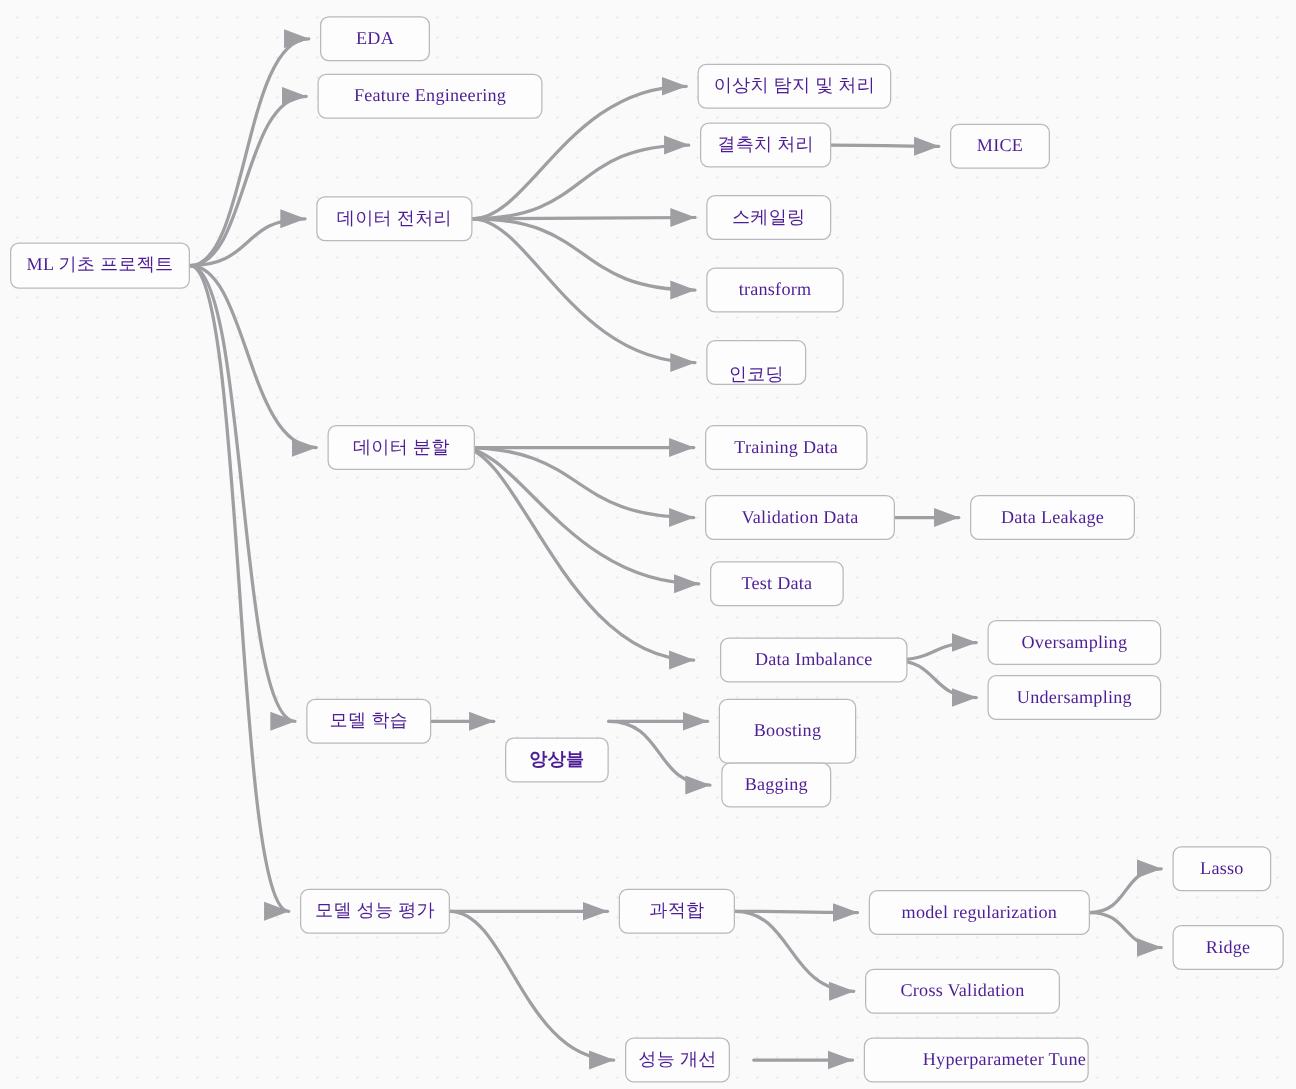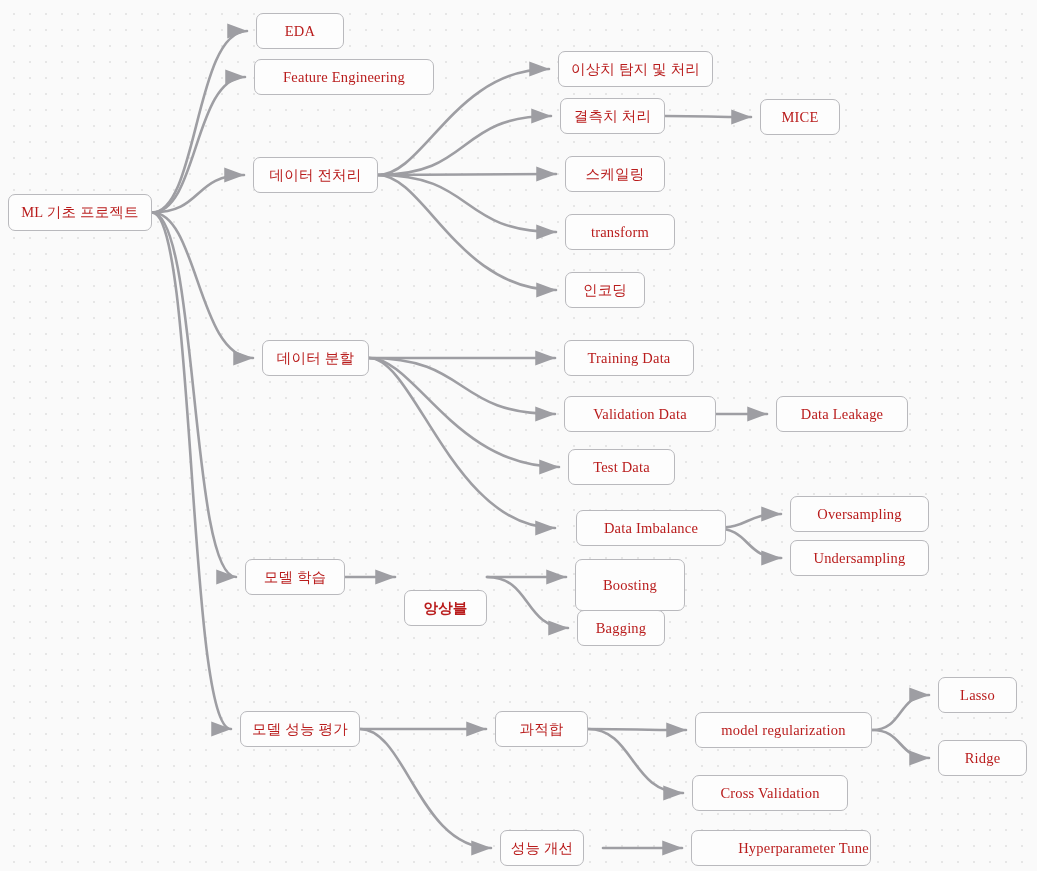--- a/index.html
+++ b/index.html
@@ -29,21 +29,21 @@
   }
   .node {
     position: absolute;
     box-sizing: border-box;
     background: #fdfdfd;
     border: 1.4px solid #b9b9bd;
     border-radius: 7px;
     display: flex;
     align-items: center;
     justify-content: center;
-    color: #b91c1c;
+    color: #4c1d95;
     font-size: 14.5px;
     letter-spacing: 0.2px;
     white-space: nowrap;
     box-shadow: 0 0 0 0 rgba(0,0,0,0);
   }
   .node-label {
     display: block;
     line-height: 1;
     padding: 0 4px;
   }
@@ -111,24 +111,24 @@
       </div>
       <div class="node" style="left: 760px; top: 99px; width: 80px; height: 36px;">
         <span class="node-label">MICE</span>
       </div>
       <div class="node" style="left: 565px; top: 156px; width: 100px; height: 36px;">
         <span class="node-label">스케일링</span>
       </div>
       <div class="node" style="left: 565px; top: 214px; width: 110px; height: 36px;">
         <span class="node-label">transform</span>
       </div>
-      <div class="node" style="left: 565px; top: 272px; width: 80px; height: 36px;">
+      <div class="node" style="left: 565px; top: 272px; width: 80px; height: 36px; align-items: flex-end;">
         <span class="node-label">인코딩</span>
       </div>
-      <div class="node" style="left: 262px; top: 340px; width: 107px; height: 36px;">
+      <div class="node" style="left: 262px; top: 340px; width: 118px; height: 36px;">
         <span class="node-label">데이터 분할</span>
       </div>
       <div class="node" style="left: 564px; top: 340px; width: 130px; height: 36px;">
         <span class="node-label">Training Data</span>
       </div>
       <div class="node" style="left: 564px; top: 396px; width: 152px; height: 36px;">
         <span class="node-label">Validation Data</span>
       </div>
       <div class="node" style="left: 776px; top: 396px; width: 132px; height: 36px;">
         <span class="node-label">Data Leakage</span>

